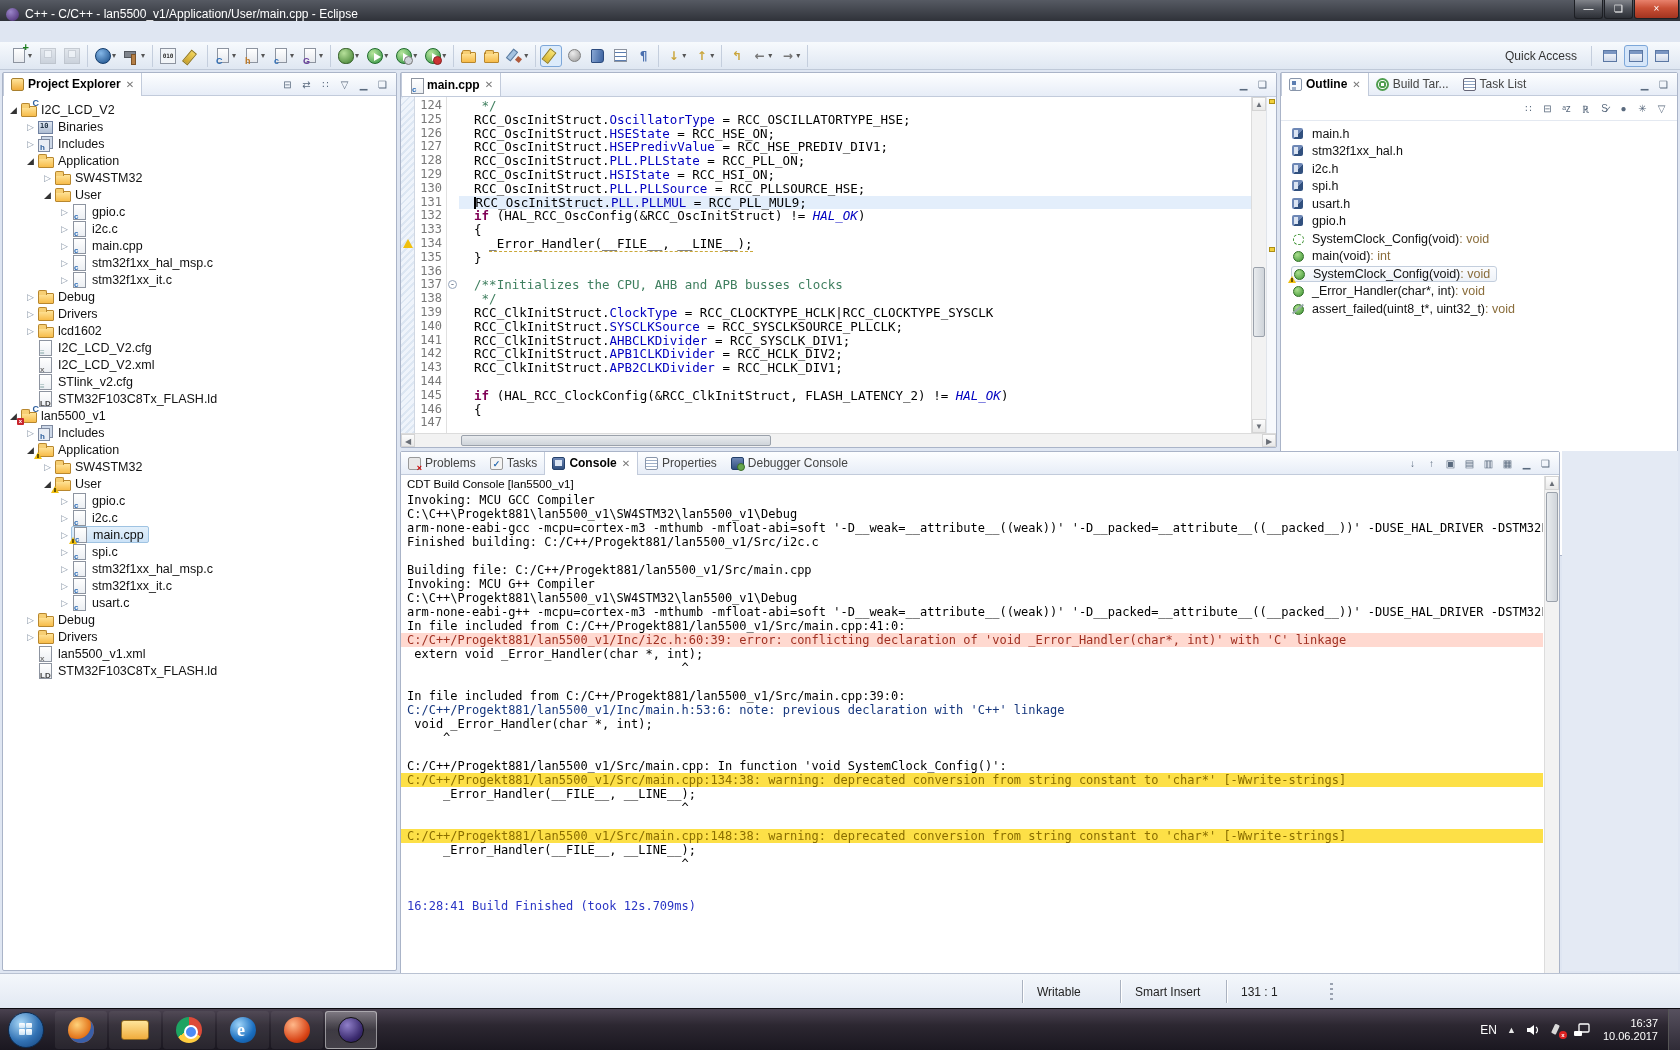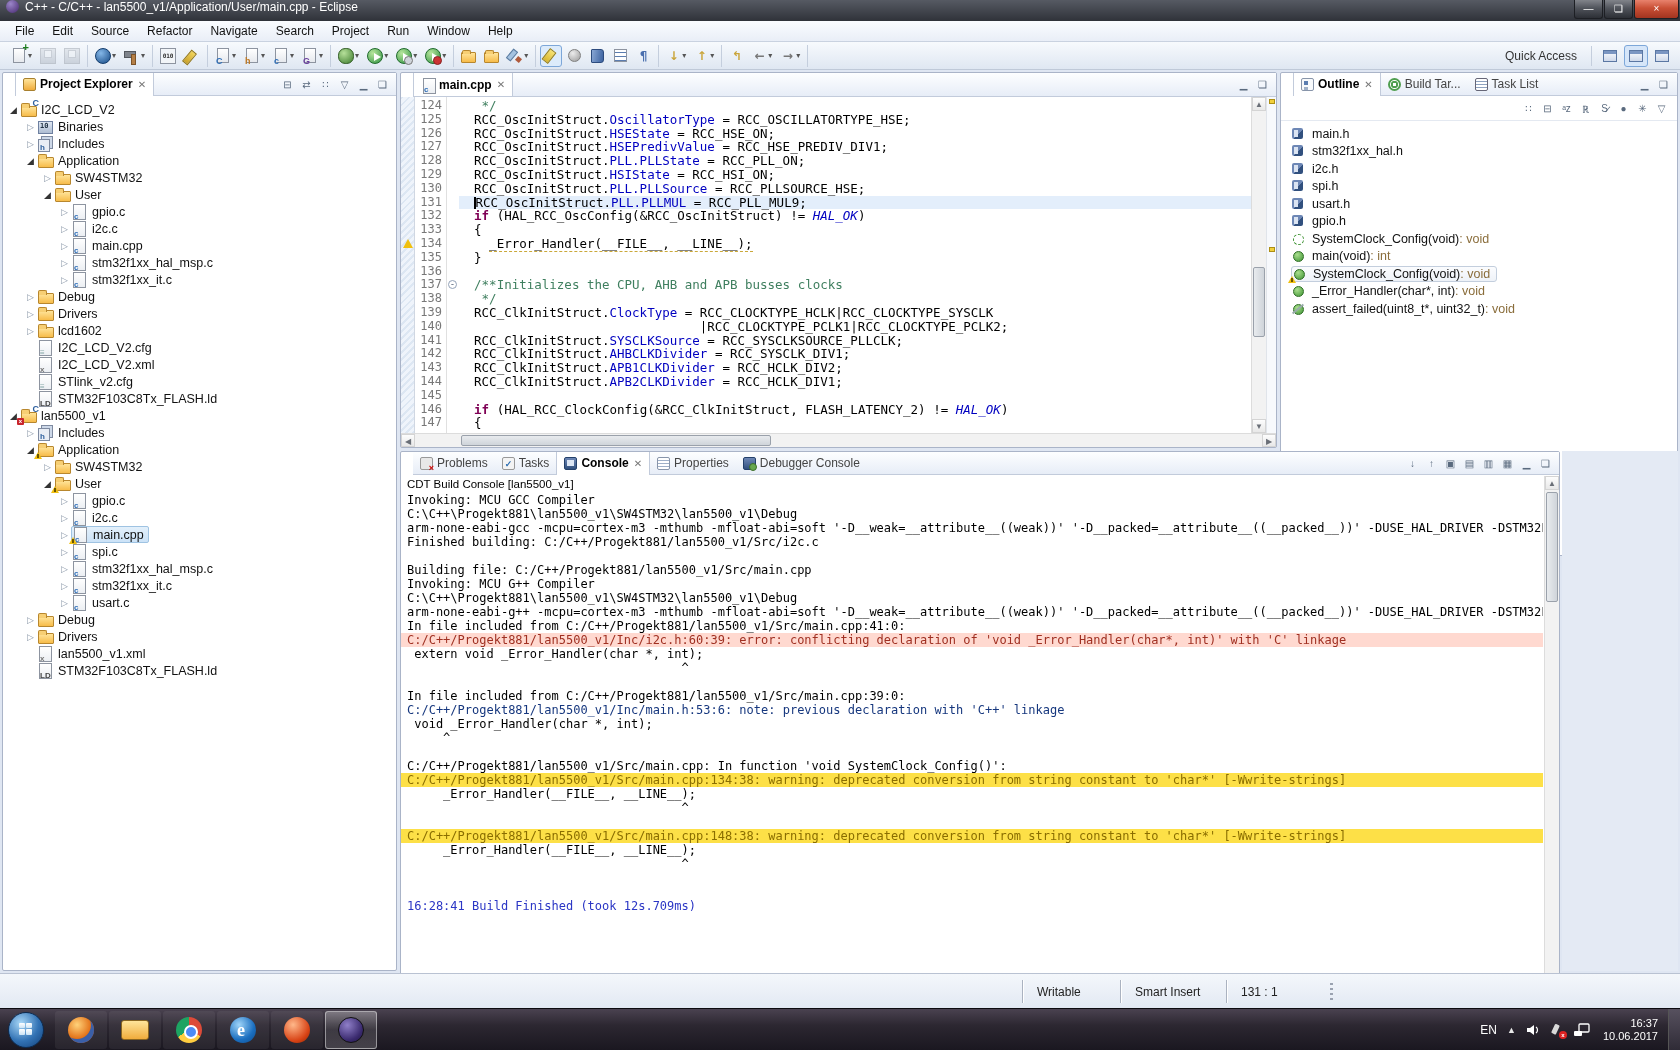--- a/index.html
+++ b/index.html
@@ -1,19 +1,19 @@
 <!DOCTYPE html>
 <html><head>
 <meta charset="utf-8">
 <style>
 *{box-sizing:border-box;margin:0;padding:0}
 html,body{width:1680px;height:1050px;overflow:hidden;font-family:"Liberation Sans",sans-serif}
 #screen{position:relative;width:1680px;height:1050px;background:#dfe6f2}
 
-#titlebar{position:absolute;left:0;top:0;width:1680px;height:21px;background:linear-gradient(#565a63,#2f3239);color:#fff;display:flex;align-items:flex-start;padding:0 6px;font-size:12px}
+#titlebar{position:absolute;left:0;top:0;width:1680px;height:21px;background:linear-gradient(#565a63,#2f3239);color:#fff;display:flex;align-items:flex-end;padding:0 6px;font-size:12px}
 #app-icon{width:13px;height:13px;border-radius:50%;background:radial-gradient(circle at 35% 30%,#9b86c9,#45276e);margin-right:6px;flex:0 0 auto}
 #winbtns{position:absolute;right:0;top:0;display:flex}
 .winbtn{width:29px;height:19px;border:1px solid #1d1f24;border-top:none;background:linear-gradient(rgba(255,255,255,.25),rgba(255,255,255,.05) 45%,rgba(0,0,0,.15));color:#fff;font-size:10px;text-align:center;line-height:17px;border-radius:0 0 3px 3px;margin-right:1px}
 .winbtn.close{width:45px;background:linear-gradient(#e8826d,#c94f35 45%,#a33420)}
 
 #menubar{position:absolute;left:0;top:21px;width:1680px;height:21px;background:linear-gradient(#fafcff,#e9eef7);border-bottom:1px solid #c9d2e0;display:flex;align-items:center;padding-left:6px;font-size:12px;color:#111}
 .menu-item{padding:2px 9px;border-radius:2px}
 
 #toolbar{position:absolute;left:0;top:42px;width:1680px;height:28px;background:linear-gradient(#f7fafd,#dfe7f2);border-bottom:1px solid #bfc9d8;display:flex;align-items:center;padding-left:4px}
 .tgroup{display:flex;align-items:center;padding:0 3px;border-right:1px solid #c4cedd;height:22px}
@@ -48,21 +48,21 @@
 .mi-char{font:bold 12px/16px "DejaVu Sans",sans-serif;text-align:center;width:15px}
 
 #tb-right{margin-left:auto;display:flex;align-items:center;padding-right:6px}
 #quick-access{font-size:12px;color:#333;padding:2px 10px}
 .persp{width:24px;height:22px;border:1px solid transparent;border-radius:3px;margin-left:2px;display:flex;align-items:center;justify-content:center}
 .persp.active{background:#d6e6f9;border-color:#7da7d9}
 .pic{width:14px;height:12px;background:linear-gradient(#fdfdff,#cfd9ea);border:1px solid #5b77a3;position:relative}
 .pic:before{content:"";position:absolute;left:0;top:0;right:0;height:3px;background:#7b96c2}
 
 .view{position:absolute;background:#fff;border:1px solid #aab4c8;border-radius:2px}
-.vhead{position:absolute;left:12px;top:0;right:0;height:23px;background:linear-gradient(#fdfeff,#e7edf7);border-bottom:1px solid #c2cbdb;display:flex;align-items:center;font-size:12px;color:#333}
+.vhead{position:absolute;left:0;top:0;right:0;height:23px;background:linear-gradient(#fdfeff,#e7edf7);border-bottom:1px solid #c2cbdb;display:flex;align-items:center;font-size:12px;color:#333}
 .vtab{display:flex;align-items:center;height:23px;padding:0 7px;color:#444;white-space:nowrap}
 .vtab .ticon{margin-right:4px}
 .vtab.active{background:#fff;border-right:1px solid #c2cbdb;border-left:1px solid #c2cbdb;color:#000;font-weight:bold}
 .vclose{margin-left:5px;color:#777;font-size:10px;font-weight:normal}
 .vtools{margin-left:auto;display:flex;align-items:center;padding-right:4px}
 .vbtn{width:19px;height:18px;display:flex;align-items:center;justify-content:center;font-size:10px;color:#5a импор6a7e;color:#5a6a7e;border:1px solid transparent;border-radius:2px}
 .ticon{width:13px;height:13px;display:inline-block;border-radius:2px;position:relative}
 .tc-pe{background:linear-gradient(#ffe49a,#f0ac3c);border:1px solid #a8802e}
 .tc-problems{background:#e8e8e8;border:1px solid #999}.tc-problems:after{content:"×";position:absolute;right:-2px;bottom:-4px;color:#c00;font:bold 9px/9px "Liberation Sans"}
 .tc-tasks{background:#f4f4f4;border:1px solid #999}.tc-tasks:after{content:"✓";position:absolute;left:2px;top:0px;color:#2b6cb0;font:bold 9px/12px "Liberation Sans"}
@@ -176,32 +176,20 @@
   <div id="titlebar">
     <span id="app-icon"></span>
     <span>C++ - C/C++ - lan5500_v1/Application/User/main.cpp - Eclipse</span>
     <div id="winbtns">
       <div class="winbtn">—</div>
       <div class="winbtn">❏</div>
       <div class="winbtn close">×</div>
     </div>
   </div>
 
-  <div id="menubar">
-      <span class="menu-item">File</span>
-      <span class="menu-item">Edit</span>
-      <span class="menu-item">Source</span>
-      <span class="menu-item">Refactor</span>
-      <span class="menu-item">Navigate</span>
-      <span class="menu-item">Search</span>
-      <span class="menu-item">Project</span>
-      <span class="menu-item">Run</span>
-      <span class="menu-item">Window</span>
-      <span class="menu-item">Help</span>
-    </div>
 
   <div id="toolbar">
     <span id="tb-groups" style="display:flex;align-items:center">
         <span class="tgroup">
           <span class="tbtn">
             <span class="mi mi-doc mi-plus"></span>
             <span class="dd">▾</span>
           </span>
           <span class="tbtn disabled">
             <span class="mi mi-floppy"></span>
@@ -637,21 +625,20 @@
           <div class="cline"><span class="sp">  RCC_OscInitStruct.</span><span class="sf">PLL.PLLSource</span><span class="sp"> = RCC_PLLSOURCE_HSE;</span></div>
           <div class="cline cur"><span class="sp">  </span><span class="caret"></span><span class="sp">RCC_OscInitStruct.</span><span class="sf">PLL.PLLMUL</span><span class="sp"> = RCC_PLL_MUL9;</span></div>
           <div class="cline"><span class="sp">  </span><span class="sk">if</span><span class="sp"> (HAL_RCC_OscConfig(&amp;RCC_OscInitStruct) != </span><span class="se">HAL_OK</span><span class="sp">)</span></div>
           <div class="cline"><span class="sp">  {</span></div>
           <div class="cline"><span class="sp">    </span><span class="swu">_Error_Handler(__FILE__, __LINE__);</span></div>
           <div class="cline"><span class="sp">  }</span></div>
           <div class="cline"></div>
           <div class="cline"><span class="scm">  /**Initializes the CPU, AHB and APB busses clocks</span></div>
           <div class="cline"><span class="scm">   */</span></div>
           <div class="cline"><span class="sp">  RCC_ClkInitStruct.</span><span class="sf">ClockType</span><span class="sp"> = RCC_CLOCKTYPE_HCLK|RCC_CLOCKTYPE_SYSCLK</span></div>
-          <div class="cline"><span class="sp">                                |RCC_CLOCKTYPE_PCLK1|RCC_CLOCKTYPE_PCLK2;</span></div>
           <div class="cline"><span class="sp">  RCC_ClkInitStruct.</span><span class="sf">SYSCLKSource</span><span class="sp"> = RCC_SYSCLKSOURCE_PLLCLK;</span></div>
           <div class="cline"><span class="sp">  RCC_ClkInitStruct.</span><span class="sf">AHBCLKDivider</span><span class="sp"> = RCC_SYSCLK_DIV1;</span></div>
           <div class="cline"><span class="sp">  RCC_ClkInitStruct.</span><span class="sf">APB1CLKDivider</span><span class="sp"> = RCC_HCLK_DIV2;</span></div>
           <div class="cline"><span class="sp">  RCC_ClkInitStruct.</span><span class="sf">APB2CLKDivider</span><span class="sp"> = RCC_HCLK_DIV1;</span></div>
           <div class="cline"></div>
           <div class="cline"><span class="sp">  </span><span class="sk">if</span><span class="sp"> (HAL_RCC_ClockConfig(&amp;RCC_ClkInitStruct, FLASH_LATENCY_2) != </span><span class="se">HAL_OK</span><span class="sp">)</span></div>
           <div class="cline"><span class="sp">  {</span></div>
         </div>
     </div>
     <div class="vscroll">

